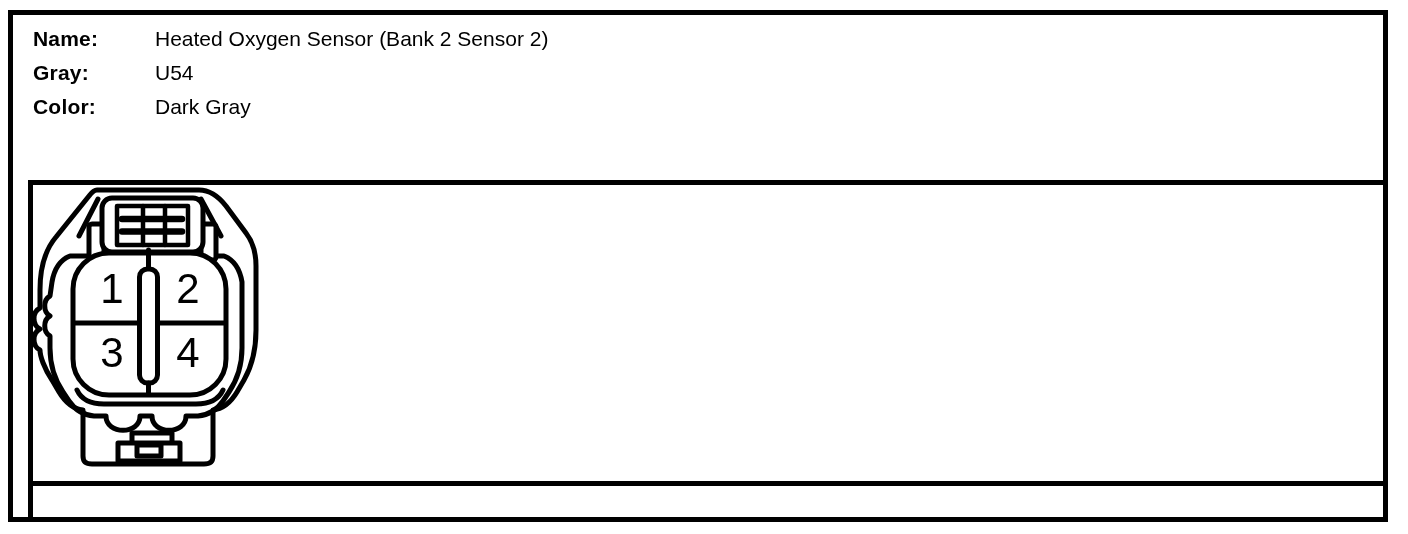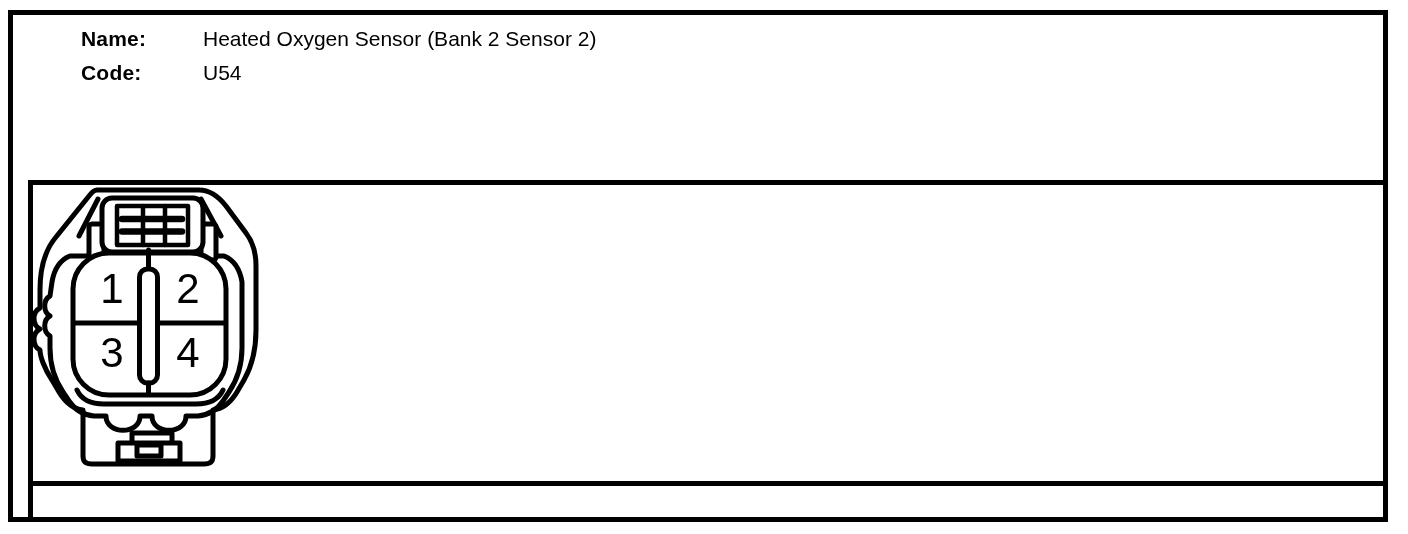--- a/index.html
+++ b/index.html
@@ -8,21 +8,21 @@
     background:#ffffff; font-family:"Liberation Sans", sans-serif; color:#000;
   }
   .frame {
     position:absolute; left:8px; top:10px; width:1380px; height:512px;
     border:5px solid #000; box-sizing:border-box; background:#fff;
   }
   .header {
     position:absolute; left:33px; top:17px;
   }
   .field-row { display:flex; height:34px; line-height:34px; font-size:21px; }
-  .field-label { width:122px; font-weight:bold; letter-spacing:0.2px;margin-left:48px; }
+  .field-label { width:122px; font-weight:bold; letter-spacing:0.2px; }
   .field-value { white-space:nowrap; }
   .diagram-box {
     position:absolute; left:28px; top:180px; width:1360px; height:306px;
     border:5px solid #000; box-sizing:border-box; background:#fff;
   }
   .strip-row {
     position:absolute; left:28px; top:481px; width:1360px; height:41px;
     border:5px solid #000; box-sizing:border-box; background:#fff;
   }
   svg.connector-svg { position:absolute; left:0; top:0; pointer-events:none; }
@@ -34,22 +34,26 @@
 <body>
 
 <div class="frame">
 
   <div class="header" style="position:absolute; left:20px; top:7px;">
     <div class="field-row">
       <span class="field-label">Name:</span>
       <span class="field-value">Heated Oxygen Sensor (Bank 2 Sensor 2)</span>
     </div>
     <div class="field-row">
-      <span class="field-label">Code:</span>
+      <span class="field-label">Gray:</span>
       <span class="field-value">U54</span>
+    </div>
+    <div class="field-row">
+      <span class="field-label">Color:</span>
+      <span class="field-value">Dark Gray</span>
     </div>
   </div>
 </div>
 
 <div class="diagram-box"></div>
 <div class="strip-row"></div>
 
 <svg class="connector-svg" width="1408" height="534" viewBox="0 0 1408 534">
   <g stroke-linecap="round" stroke-linejoin="round">
 

